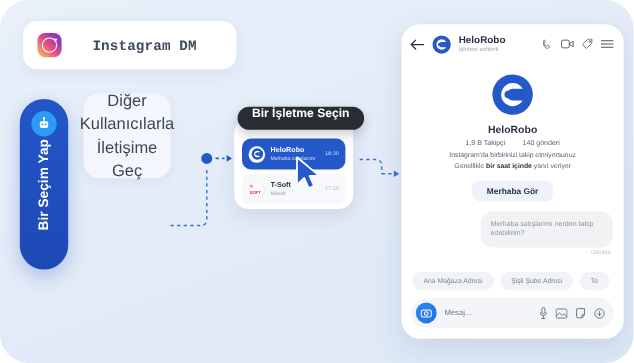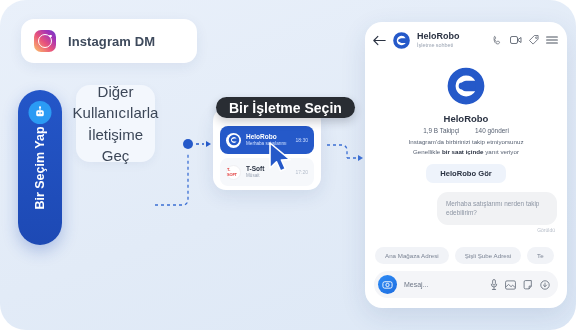--- a/index.html
+++ b/index.html
@@ -13,25 +13,26 @@
     position:relative;
     width:576px; height:330px;
     background:linear-gradient(160deg,#e9f0fa 0%,#e2ebf7 55%,#dde8f6 100%);
     border-radius:26px;
     overflow:hidden;
   }
 
   
   .ig-card{
     position:absolute; left:21px; top:19px;
-    width:176px; height:44px;
+    width:194px; height:44px;
     background:#fff; border-radius:13px;
-    display:flex; align-items:center; gap:12px;
+    display:flex; align-items:center; gap:28px;
     padding-left:13px;
     box-shadow:0 4px 14px rgba(31,63,120,.07);
+    font-family:Liberation Mono, monospace;
   }
   .ig-glyph{ width:22px;height:22px;border-radius:7px;position:relative;
     background:linear-gradient(45deg,#fdc468 0%,#e8527c 45%,#a534b6 75%,#6a3ec8 100%);}
   .ig-glyph::before{content:"";position:absolute;inset:4px;border:1.6px solid #fff;border-radius:50%;}
   .ig-glyph::after{content:"";position:absolute;top:4.5px;right:4.5px;width:2.2px;height:2.2px;border-radius:50%;background:#fff;}
   .ig-title{ font-size:13px; font-weight:700; color:#3e4a5c; letter-spacing:.1px;}
 
   
   .blue-pill{
     position:absolute; left:18px; top:90px;
@@ -70,22 +71,22 @@
     position:absolute; left:213px; top:108px;
     width:108px; height:82px;
     background:#fff; border-radius:13px;
     box-shadow:0 6px 18px rgba(31,63,120,.10);
     padding:16px 7px 7px 7px;
   }
   .dark-pill{
     position:absolute; left:216px; top:97px;
     height:21px; padding:0 13px;
     background:#292d33; border-radius:11px;
-    display:flex;align-items:center;
-    color:#fff; font-size:14px; font-weight:700;
+    display:flex;
+    color:#fff; font-size:11px; font-weight:700;
     box-shadow:0 4px 10px rgba(20,25,40,.22);
     z-index:4;
   }
   .chat-row{
     position:relative;
     height:28px; border-radius:8px;
     display:flex; align-items:center; gap:5px;
     padding:0 6px;
   }
   .chat-row.sel{ background:#2559c9; margin-top:2px; }
@@ -283,21 +284,21 @@
       </svg>
       <div class="prof-name">HeloRobo</div>
       <div class="prof-stats">
         <span>1,9 B Takipçi</span>
         <span>140 gönderi</span>
       </div>
       <div class="prof-line">Instagram'da birbirinizi takip etmiyorsunuz</div>
       <div class="prof-line">
         <span>Genellikle </span><b>bir saat içinde</b><span> yanıt veriyor</span>
       </div>
-      <div class="btn-profil">HeloRobo Gör</div>
+      <div class="btn-profil">Merhaba Gör</div>
     </div>
 
     <div class="bubble">Merhaba satışlarımı nerden takip edebilirim?</div>
     <div class="seen">Görüldü</div>
 
     <div class="chips">
       <div class="chip">Ana Mağaza Adresi</div>
       <div class="chip">Şişli Şube Adresi</div>
       <div class="chip">Te</div>
     </div>

